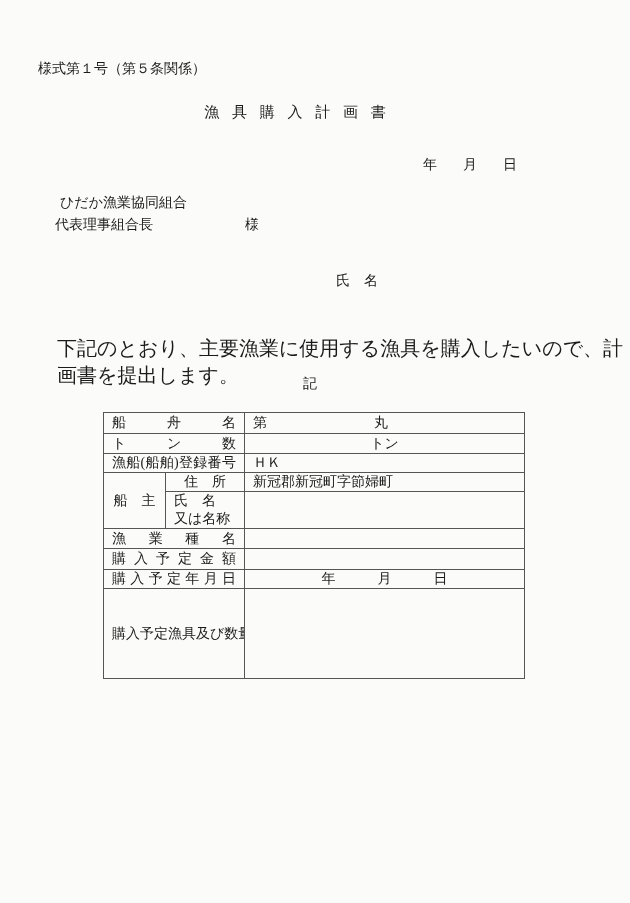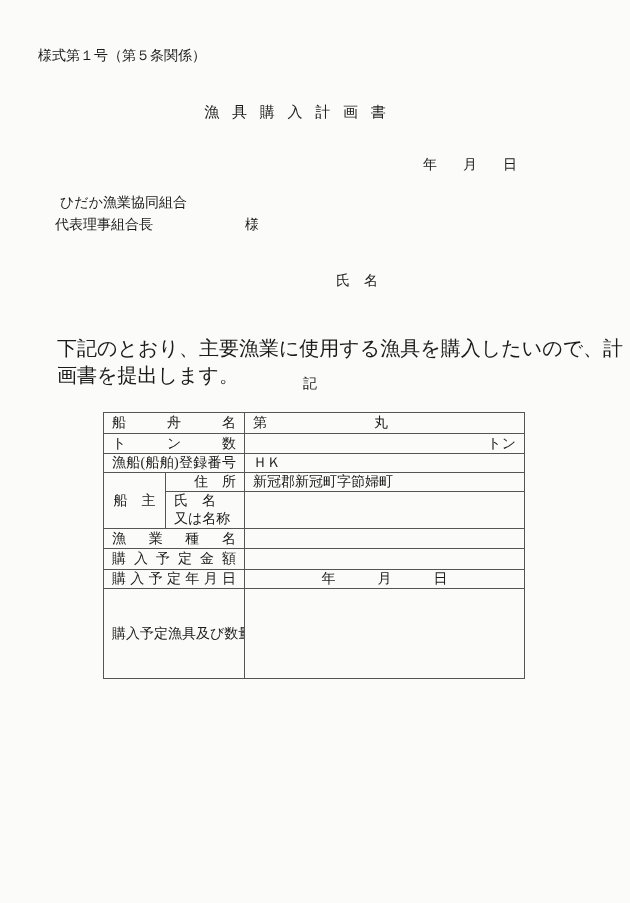--- a/index.html
+++ b/index.html
@@ -39,34 +39,34 @@
     border:1px solid #555;
     padding:0 8px;vertical-align:middle;
     overflow:hidden;white-space:nowrap;
   }
   table.form{border:1.5px solid #444;}
   td.lblcell{padding:0 9px;}
   .jchars{display:flex;justify-content:space-between;align-items:center;width:100%;}
   td.valcell{padding-left:18px;}
   .vessel-val{display:flex;align-items:center;}
   .vessel-val .maru{margin-left:107px;}
-  td.center{text-align:right;padding:0;margin-top:40px;}
+  td.center{text-align:center;padding:0;margin-top:40px;}
   .owner-label{text-align:center;padding:0;}
   .owner-sub{padding:0 10px;}
   .owner-name-lines{line-height:18px;}
   .ymd-val{display:flex;justify-content:center;gap:42px;padding:0;}
   .gear-label{padding:0 4px 0 9px;letter-spacing:0;}
   .r1{height:21px;} .r2{height:20px;} .r3{height:19px;}
   .r4{height:19px;} .r5{height:37px;} .r6{height:20px;}
   .r7{height:21px;} .r8{height:19px;} .r9{height:90px;}
 </style>
 </head>
 <body>
 
-<div class="abs fs" style="left:38px;top:45px;">様式第１号（第５条関係）</div>
+<div class="abs fs" style="left:38px;top:58px;">様式第１号（第５条関係）</div>
 
 <div class="abs title">漁具購入計画書</div>
 
 <div class="abs dateline">
   <span>年</span>
   <span>月</span>
   <span>日</span>
 </div>
 
 <div class="abs addr-org">ひだか漁業協同組合</div>

